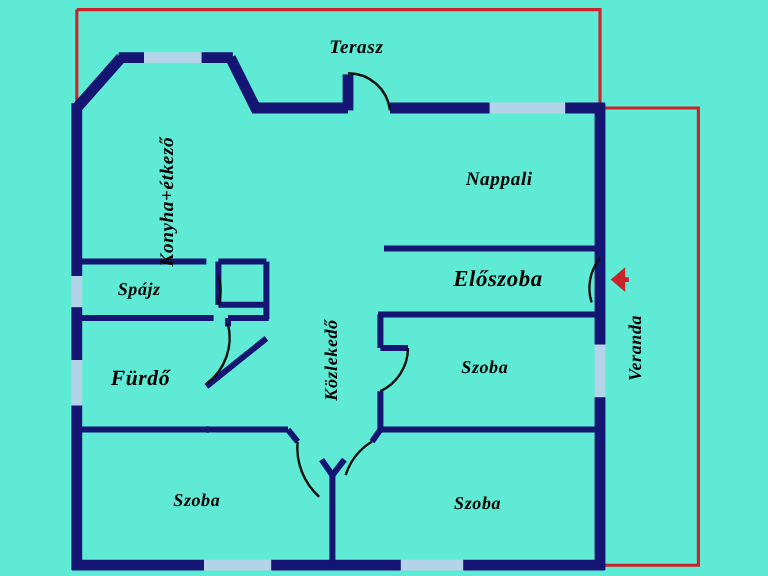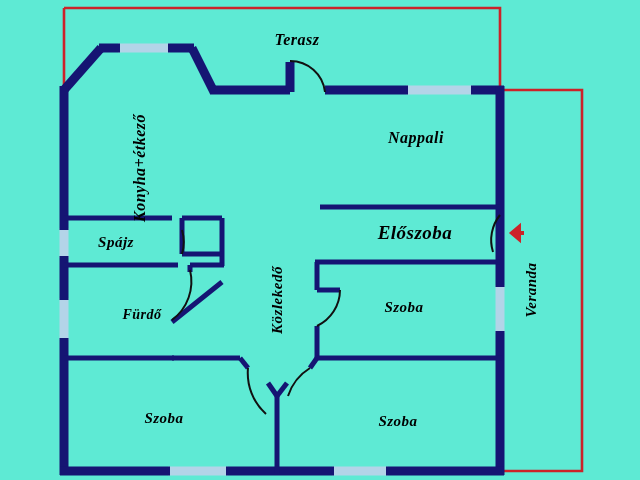--- a/index.html
+++ b/index.html
@@ -138,27 +138,27 @@
 
     <g>
       <path d="M 524,233 L 512,233 M 512,233 L 519,227 L 519,239 Z" fill="#cc2229" stroke="#cc2229" stroke-width="4" stroke-linejoin="miter"></path>
     </g>
   </svg>
 
   <div class="room-label" style="left:297px; top:40px; font-size:16px; transform:translate(-50%,-50%);">Terasz</div>
 
   <div class="room-label vertical-label" style="left:140px; top:168px; font-size:16px; transform:translate(-50%,-50%) rotate(-90deg);">Konyha+étkező</div>
 
-  <div class="room-label" style="left:416px; top:138px; font-size:16px; transform:translate(-50%,-50%);">Nappali</div>
+  <div class="room-label" style="left:416px; top:150px; font-size:16px; transform:translate(-50%,-50%);">Nappali</div>
 
   <div class="room-label" style="left:415px; top:233px; font-size:19px; transform:translate(-50%,-50%);">Előszoba</div>
 
   <div class="room-label" style="left:116px; top:242px; font-size:15px; transform:translate(-50%,-50%);text-align:center;">Spájz</div>
 
-  <div class="room-label" style="left:117px; top:315px; font-size:14px; transform:translate(-50%,-50%);margin-left:25px;">Fürdő</div>
+  <div class="room-label" style="left:117px; top:315px; font-size:18px; transform:translate(-50%,-50%);">Fürdő</div>
 
   <div class="room-label vertical-label" style="left:277px; top:300px; font-size:15px; transform:translate(-50%,-50%) rotate(-90deg);">Közlekedő</div>
 
   <div class="room-label" style="left:404px; top:307px; font-size:15px; transform:translate(-50%,-50%);">Szoba</div>
 
   <div class="room-label" style="left:164px; top:418px; font-size:15px; transform:translate(-50%,-50%);">Szoba</div>
 
   <div class="room-label" style="left:398px; top:421px; font-size:15px; transform:translate(-50%,-50%);">Szoba</div>
 
   <div class="room-label vertical-label" style="left:531px; top:290px; font-size:15px; transform:translate(-50%,-50%) rotate(-90deg);">Veranda</div>

